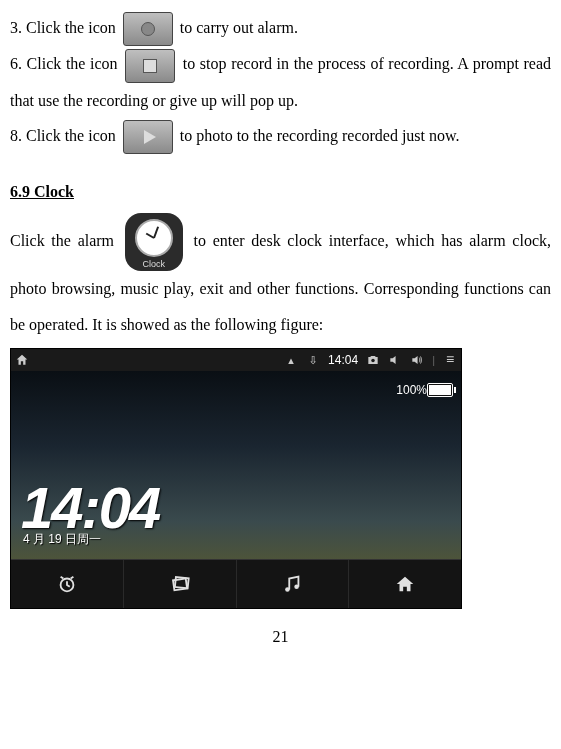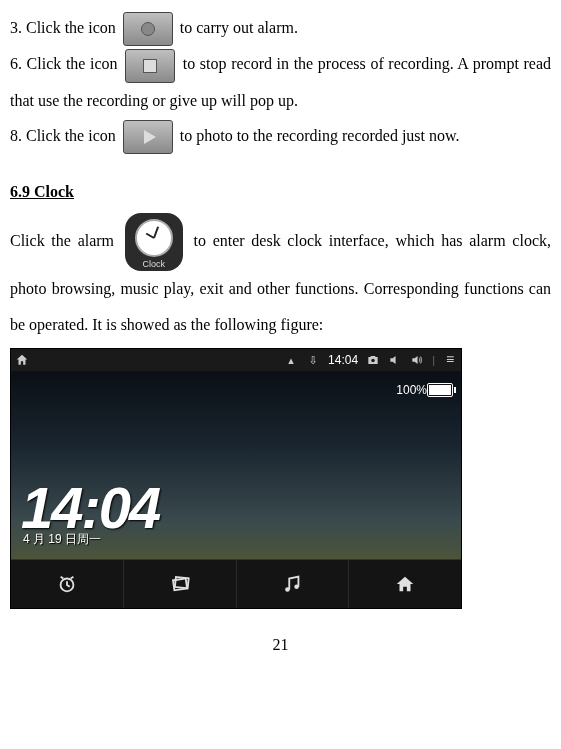--- a/index.html
+++ b/index.html
@@ -185,21 +185,21 @@
     flex: 1;
     display: flex;
     align-items: center;
     justify-content: center;
     border-right: 1px solid #2a2a2a;
   }
   .bb-item:last-child { border-right: none; }
   .bb-item svg { width: 22px; height: 22px; fill: #e0e0e0; }
   .page-num {
     text-align: center;
-    margin-top: 28px;
+    margin-top: 20px;
     line-height: 1;
   }
 </style>
 </head>
 <body>
 
 <span class="line">
   <span>3. Click the icon </span>
   <span class="inline-icon rec-dot"></span>
   <span> to carry out alarm.</span>

